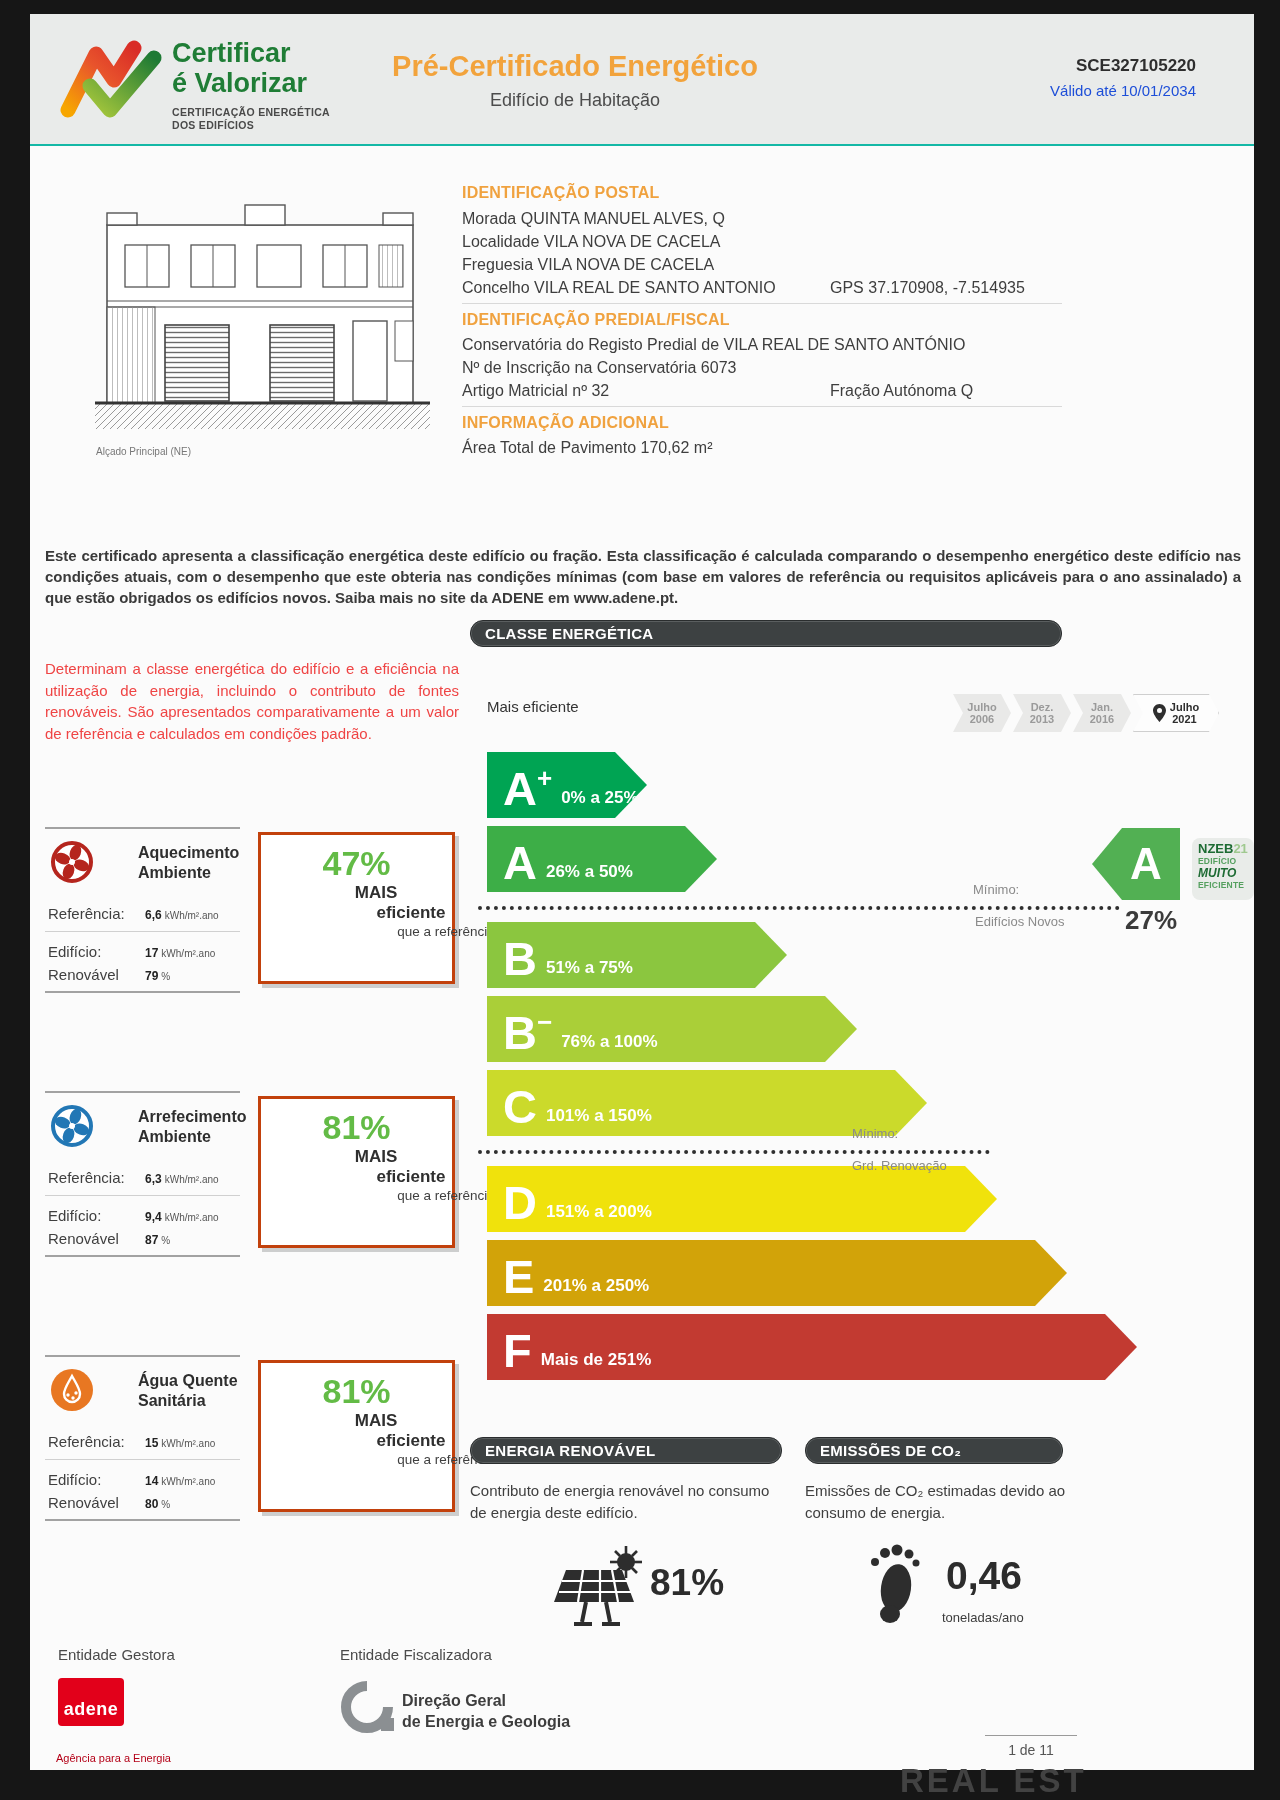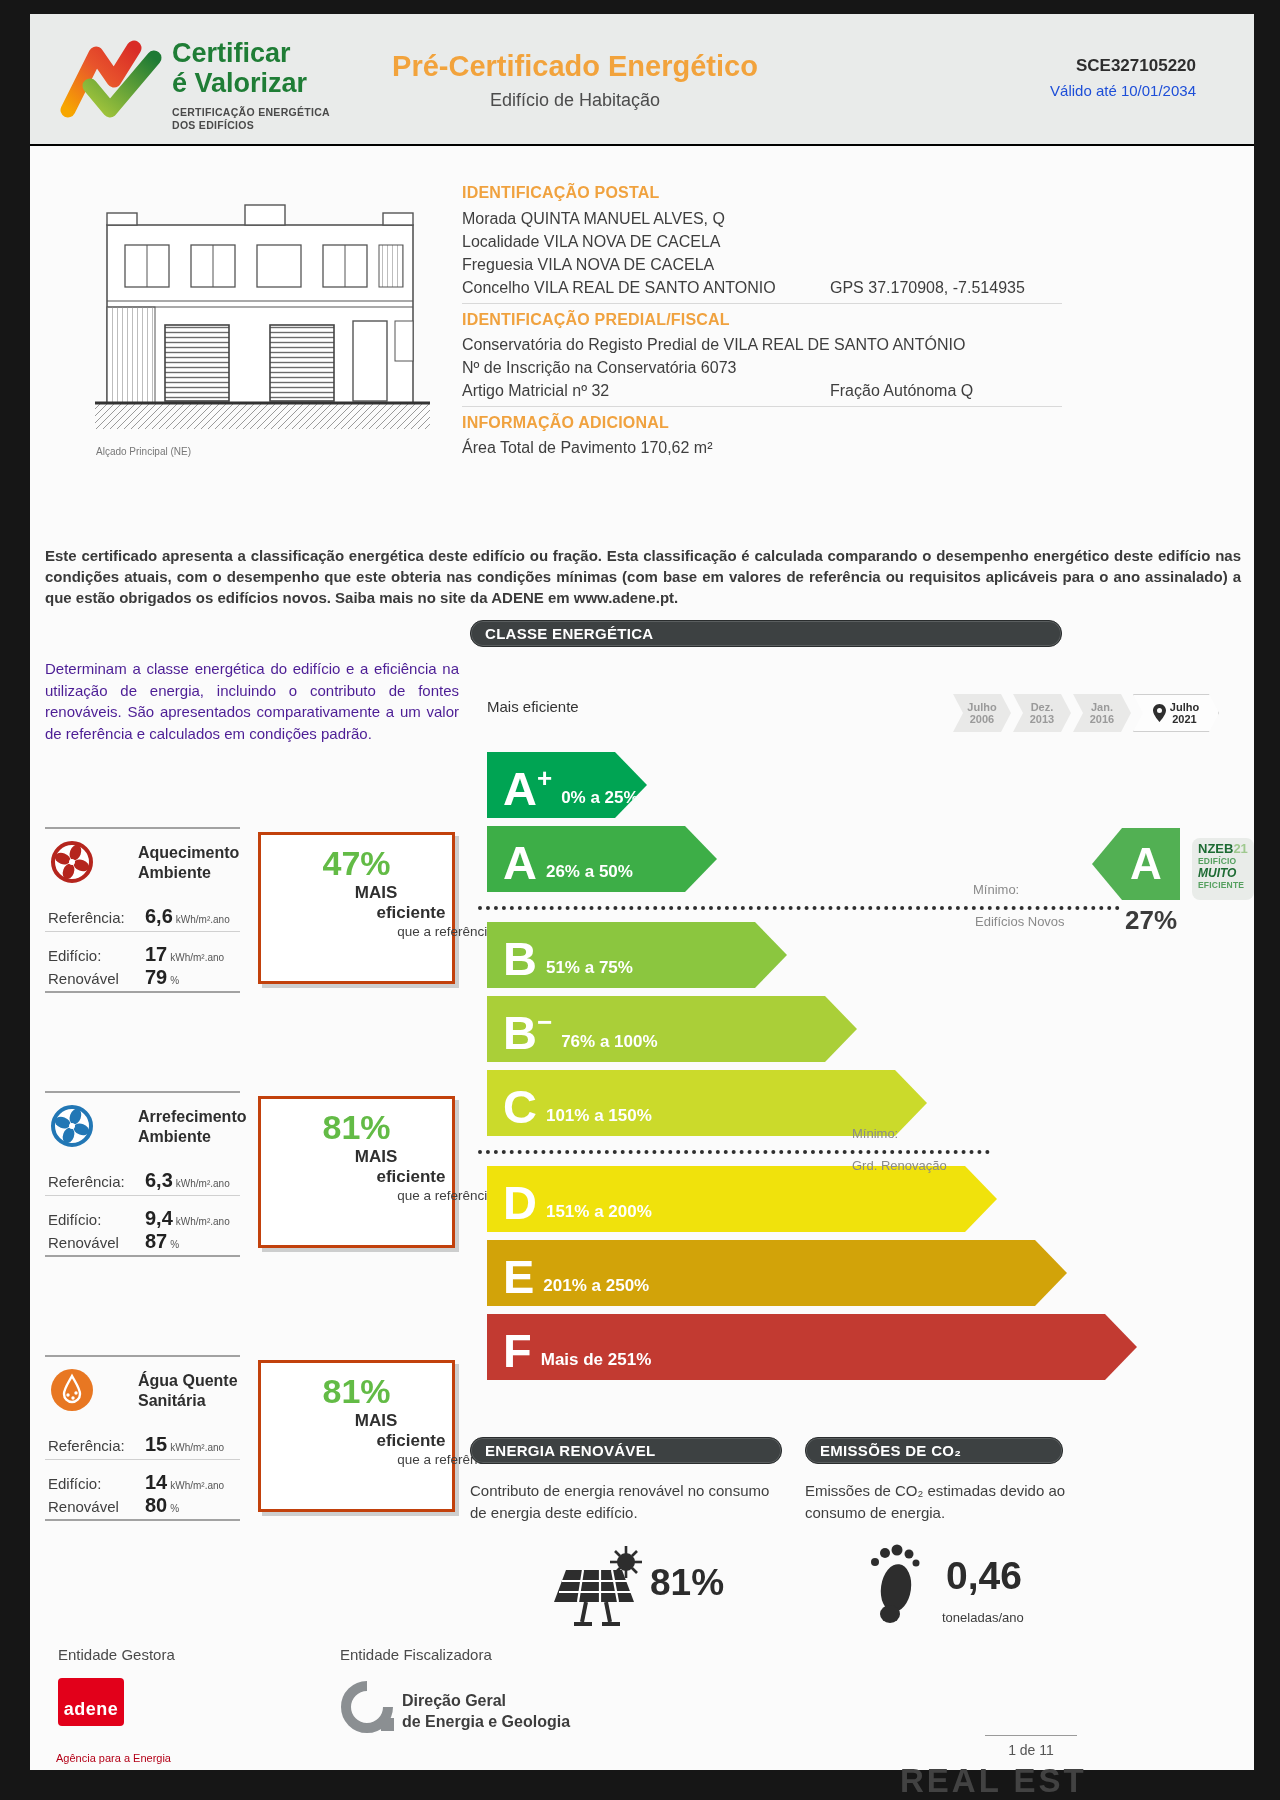--- a/index.html
+++ b/index.html
@@ -2,21 +2,21 @@
 <html><head>
 <meta charset="utf-8">
 <style>
   * { margin:0; padding:0; box-sizing:border-box; }
   body { width:1280px; height:1800px; background:#161616; position:relative; overflow:hidden;
          font-family:"Liberation Sans","DejaVu Sans",sans-serif; }
   .abs { position:absolute; }
   .sheet { position:absolute; left:30px; top:14px; width:1224px; height:1756px; background:#fbfbfb; }
 
   
-  .hdr { position:absolute; left:0; top:0; width:1224px; height:132px; background:#e9ebea; border-bottom:2px solid #000000; }
+  .hdr { position:absolute; left:0; top:0; width:1224px; height:132px; background:#e9ebea; border-bottom:2px solid #14b8a6; }
   .logo-txt-1 { position:absolute; left:142px; top:24px; font-size:27px; font-weight:bold; color:#1f7d36; }
   .logo-txt-2 { position:absolute; left:142px; top:54px; font-size:27px; font-weight:bold; color:#1f7d36; }
   .logo-cap { position:absolute; left:142px; font-size:10.5px; font-weight:bold; color:#4a4a4a; letter-spacing:.3px; }
   .doc-title { position:absolute; left:310px; top:36px; width:470px; text-align:center; font-size:29px; font-weight:bold; color:#f2a33c; }
   .doc-sub { position:absolute; left:310px; top:76px; width:470px; text-align:center; font-size:18px; color:#4c4c4c; }
   .cert-no { position:absolute; left:870px; top:42px; width:296px; text-align:right; font-size:17px; font-weight:bold; color:#2e2e2e; }
   .cert-valid { position:absolute; left:870px; top:68px; width:296px; text-align:right; font-size:15px; color:#1d4ed8; }
 
   
   .bldg-cap { position:absolute; left:66px; top:432px; font-size:10px; color:#777; }
@@ -24,32 +24,32 @@
   .il { position:absolute; left:432px; font-size:16px; color:#3e3e3e; }
   .ir { position:absolute; left:800px; font-size:16px; color:#3e3e3e; }
   .sep { position:absolute; left:432px; width:600px; height:1px; background:#d9d9d9; }
 
   .intro { position:absolute; left:15px; top:531px; width:1196px; font-size:15px; font-weight:bold;
            color:#3a3a3a; line-height:21px; text-align:justify; }
 
   .pill { position:absolute; height:27px; background:#3d4142; border:1px solid #2a2d2e; border-radius:13px;
           color:#fff; font-weight:bold; font-size:15px; line-height:25px; padding:0 14px; letter-spacing:.3px;
           box-shadow:inset 0 0 0 1px #5a5e5f; }
-  .ind-desc { position:absolute; left:15px; top:644px; width:414px; font-size:15px; color:#4c1d95; line-height:21.5px; text-align:justify; }
+  .ind-desc { position:absolute; left:15px; top:644px; width:414px; font-size:15px; color:#ef4444; line-height:21.5px; text-align:justify; }
 
   
   .iblock { position:absolute; left:15px; width:440px; height:180px; }
   .tline { position:absolute; left:0; top:0; width:195px; height:2px; background:#a2a2a2; }
   .bline { position:absolute; left:0; top:164px; width:195px; height:2px; background:#a2a2a2; }
   .isep  { position:absolute; left:0; top:104px; width:195px; height:1px; background:#d0d0d0; }
   .iicon { position:absolute; left:5px; top:13px; width:44px; height:44px; }
   .ititle{ position:absolute; left:93px; top:16px; width:135px; font-size:16px; font-weight:bold; color:#2e2e2e; line-height:20px; }
   .irow  { position:absolute; left:3px; width:210px; display:flex; align-items:baseline; }
   .irow .lab { font-size:15px; color:#3f3f3f; width:97px; }
-  .irow .val { font-size:20px; font-weight:bold; color:#222; margin-right:3px; }
+  .irow .val { font-size:12px; font-weight:bold; color:#222; margin-right:3px; }
   .irow .unit{ font-size:10px; color:#555; }
   .ibox { position:absolute; left:213px; top:5px; width:197px; height:152px; background:#fff;
           border:3px solid #c2410c; box-shadow:4px 4px 0 rgba(120,124,124,.35); text-align:center; }
   .ibox .pct { font-size:34px; font-weight:bold; color:#63bb46; line-height:40px; margin-top:8px; }
   .ibox .b1,.ibox .b2 { font-size:17px; font-weight:bold; color:#2f2f2f; line-height:20px; }
   .ibox .b3 { font-size:13.5px; color:#3f3f3f; line-height:18px; }
 
   
   .more-eff { position:absolute; left:457px; top:684px; font-size:15px; color:#333; }
   .chip { position:absolute; top:680px; height:38px; background:#e9e9e8; color:#9a9a9a;

